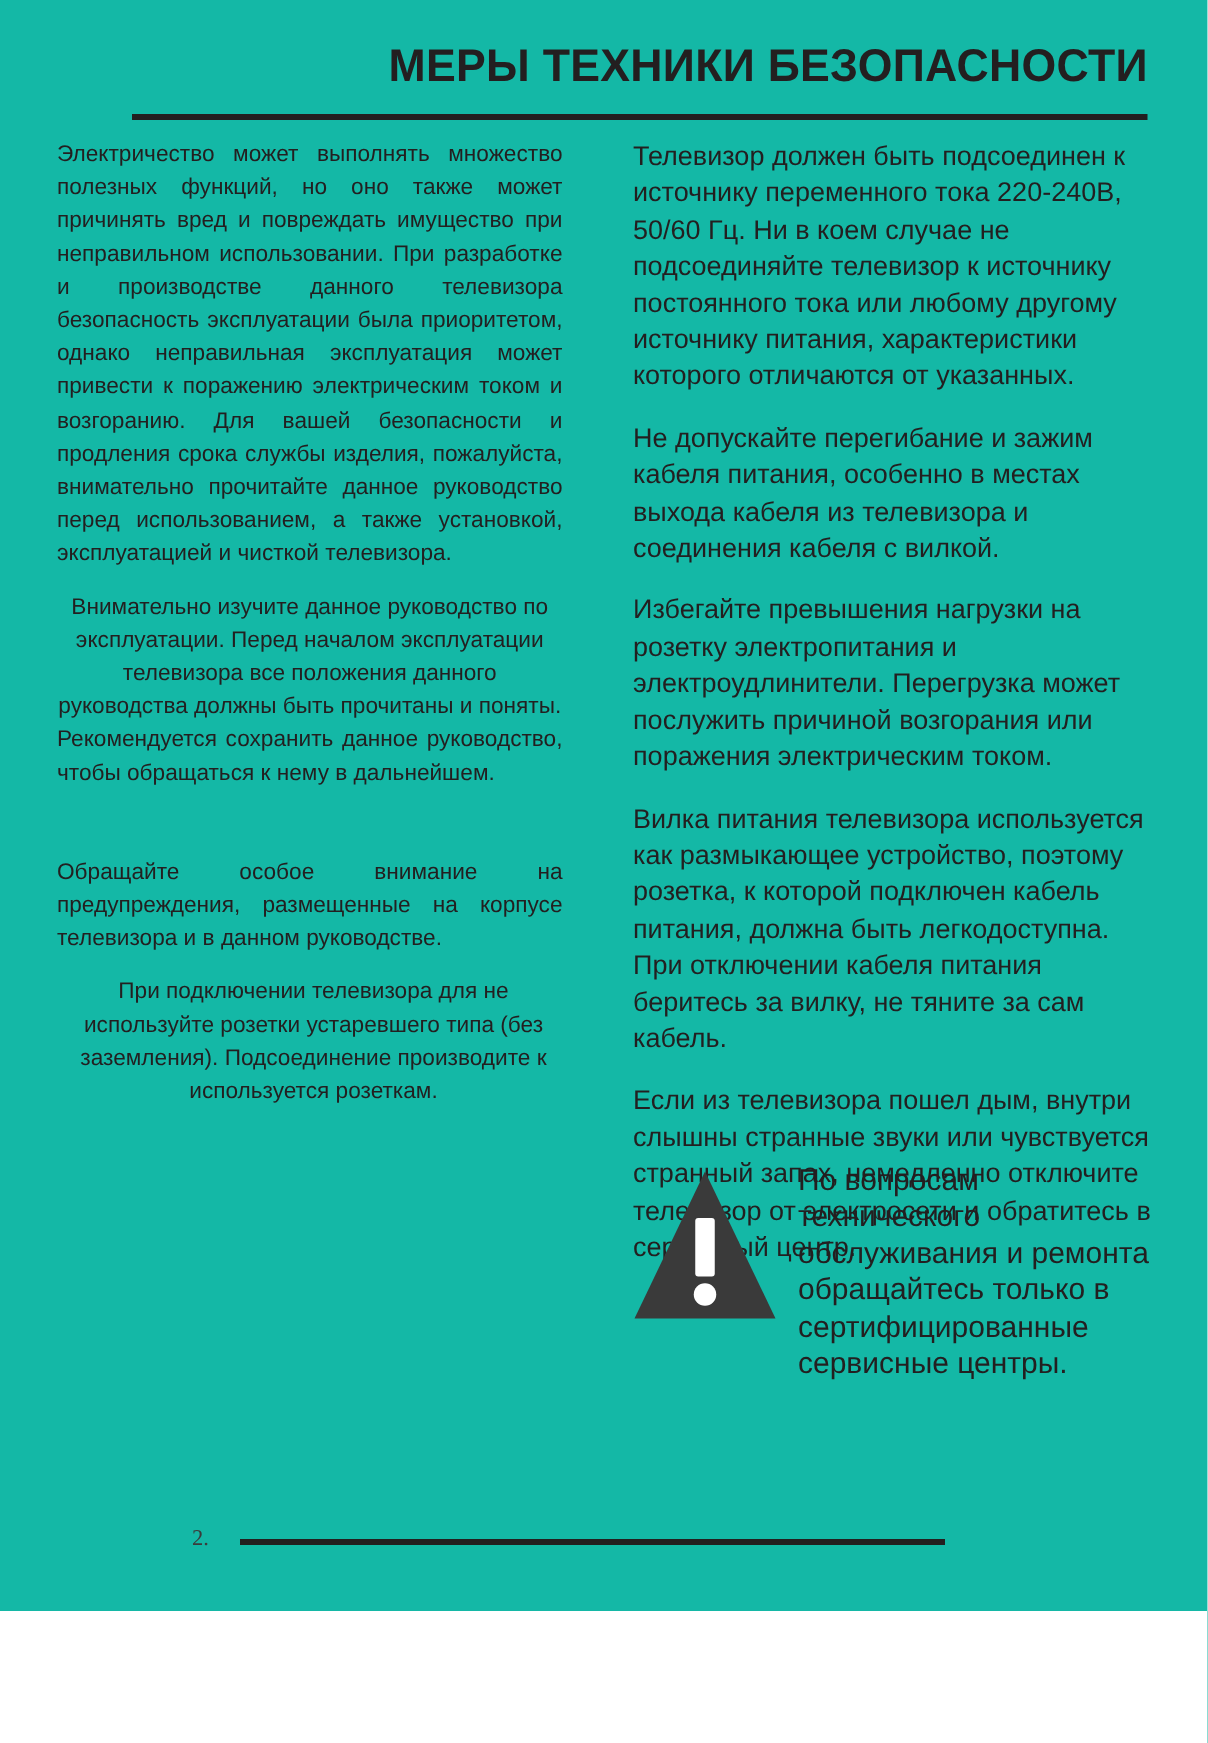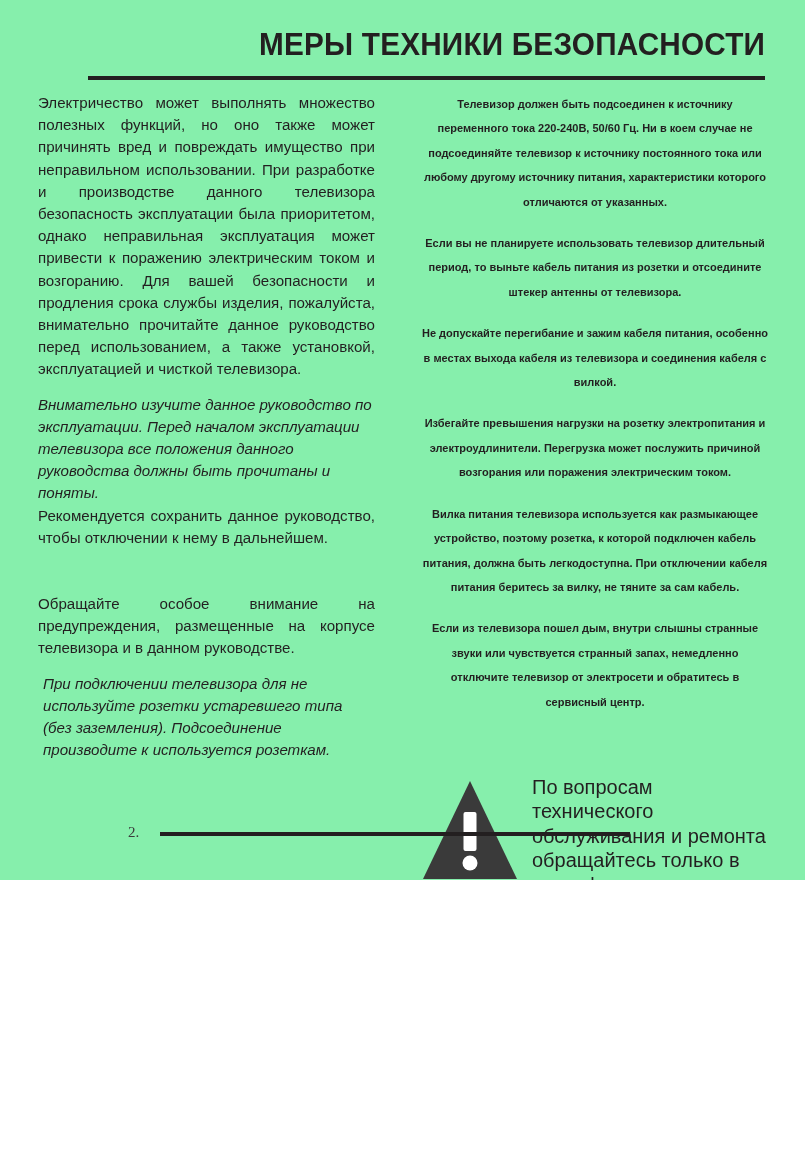--- a/index.html
+++ b/index.html
@@ -8,22 +8,22 @@
     padding: 0;
     background: #ffffff;
   }
   body {
     font-family: "Liberation Sans", "DejaVu Sans", sans-serif;
     color: #231f20;
   }
   .page {
     position: relative;
     width: 805px;
-    height: 880px;
-    background: #86efac;
+    height: 1074px;
+    background: #14b8a6;
     overflow: hidden;
     box-sizing: border-box;
   }
 
   
   .header {
     position: absolute;
     left: 0;
     top: 28px;
     width: 805px;
@@ -75,30 +75,29 @@
   
   .col-left p {
     font-size: 15.1px;
     line-height: 22.2px;
     text-align: justify;
     text-justify: inter-word;
   }
   .col-left p.lead { margin-bottom: 13px; }
   .col-left p.tight { margin-bottom: 0; }
   .col-left p.gap   { margin-bottom: 13px; margin-top: 44px; }
-  .col-left p.left  { text-align: left; font-style: italic; }
+  .col-left p.left  { text-align: center; }
   .col-left p.indent { padding-left: 5px; }
 
   
   .col-right p {
-    font-size: 11px;
+    font-size: 18px;
     line-height: 24.4px;
-    text-align: center;
+    text-align: left;
     margin-bottom: 17px;
-    font-weight: bold;
   }
   .col-right p.last { margin-bottom: 0; }
 
   
   .warn-note {
     position: absolute;
     left: 422px;
     top: 775px;
     width: 346px;
     display: flex;
@@ -154,33 +153,32 @@
     <div class="header-rule"></div>
   </div>
 
   <div class="columns">
 
     <div class="col col-left">
       <p class="lead">Электричество может выполнять множество полезных функций, но оно также может причинять вред и повреждать имущество при неправильном использовании. При разработке и производстве данного телевизора безопасность эксплуатации была приоритетом, однако неправильная эксплуатация может привести к поражению электрическим током и возгоранию. Для вашей безопасности и продления срока службы изделия, пожалуйста, внимательно прочитайте данное руководство перед использованием, а также установкой, эксплуатацией и чисткой телевизора.</p>
 
       <p class="left tight">Внимательно изучите данное руководство по эксплуатации. Перед началом эксплуатации телевизора все положения данного руководства должны быть прочитаны и поняты.</p>
 
-      <p class="tight">Рекомендуется сохранить данное руководство, чтобы отключении к нему в дальнейшем.</p>
+      <p class="tight">Рекомендуется сохранить данное руководство, чтобы обращаться к нему в дальнейшем.</p>
 
       <p class="gap">Обращайте особое внимание на предупреждения, размещенные на корпусе телевизора и в данном руководстве.</p>
 
 
 
 
       <p class="left indent">При подключении телевизора для не используйте розетки устаревшего типа (без заземления). Подсоединение производите к используется розеткам.</p>
     </div>
 
     <div class="col col-right">
       <p>Телевизор должен быть подсоединен к источнику переменного тока 220-240В, 50/60 Гц. Ни в коем случае не подсоединяйте телевизор к источнику постоянного тока или любому другому источнику питания, характеристики которого отличаются от указанных.</p>
-      <p>Если вы не планируете использовать телевизор длительный период, то выньте кабель питания из розетки и отсоедините штекер антенны от телевизора.</p>
       <p>Не допускайте перегибание и зажим кабеля питания, особенно в местах выхода кабеля из телевизора и соединения кабеля с вилкой.</p>
       <p> Избегайте превышения нагрузки на розетку электропитания и электроудлинители. Перегрузка может послужить причиной возгорания или поражения электрическим током.</p>
       <p>Вилка питания телевизора используется как размыкающее устройство, поэтому розетка, к которой подключен кабель питания, должна быть легкодоступна. При отключении кабеля питания беритесь за вилку, не тяните за сам кабель.</p>
       <p class="last">Если из телевизора пошел дым, внутри слышны странные звуки или чувствуется странный запах, немедленно отключите телевизор от электросети и обратитесь в сервисный центр.</p>
     </div>
   </div>
 
   <div class="warn-note">
     <div class="warn-icon">
       <svg width="96" height="104" viewBox="0 0 96 104" xmlns="http://www.w3.org/2000/svg">

